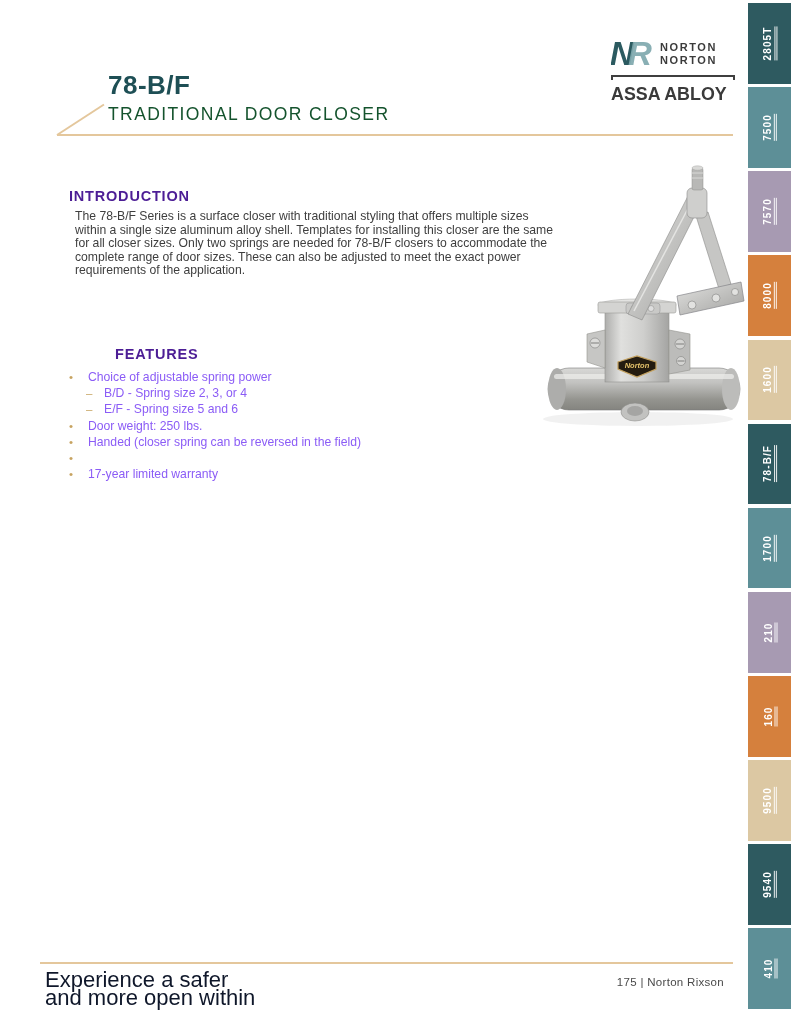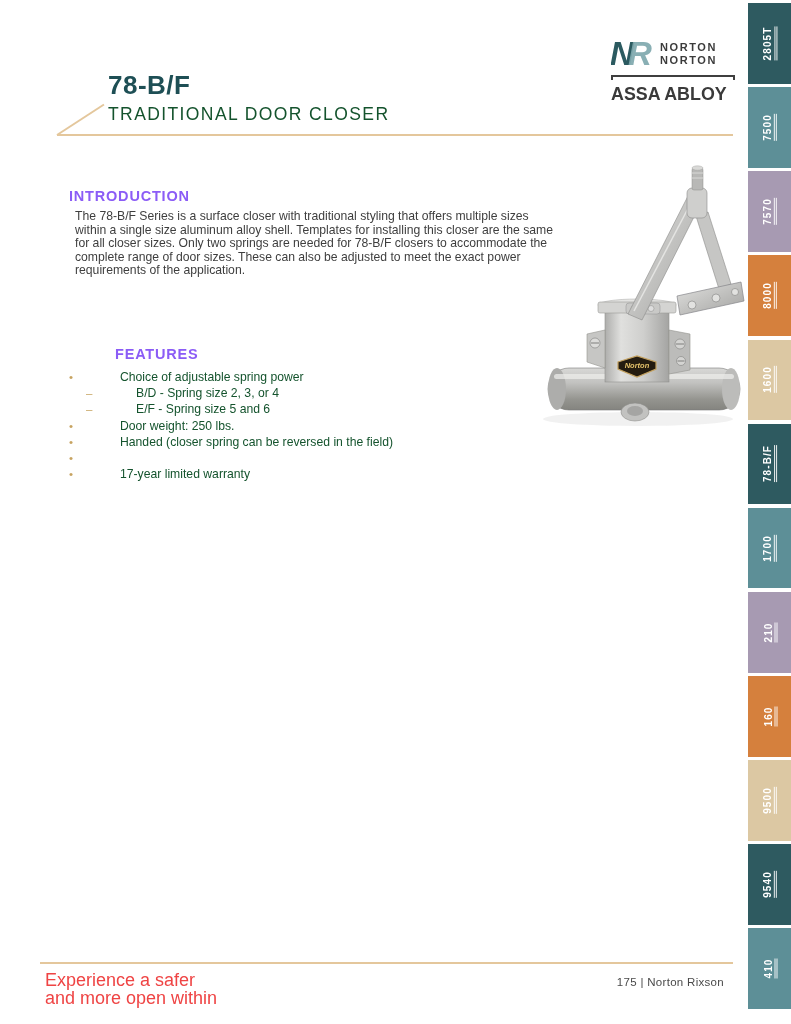--- a/index.html
+++ b/index.html
@@ -33,34 +33,34 @@
     border-top:2px solid #3f3f3f;border-left:2px solid #3f3f3f;border-right:2px solid #3f3f3f;
     box-sizing:border-box;
   }
   .logo-parent{
     margin-top:4px;font-size:17.5px;font-weight:900;letter-spacing:0;color:#3a3a3a;
     transform:scaleX(1.02);transform-origin:left center;white-space:nowrap;
   }
   
   .section-heading{
     position:absolute;left:69px;
-    font-size:14.5px;font-weight:700;letter-spacing:.8px;color:#8b5cf6;
+    font-size:14.5px;font-weight:700;letter-spacing:.8px;color:#4c1d95;
   }
   .intro-heading{top:188px;}
   .intro-body{
     position:absolute;left:69px;top:210px;width:482px;
     font-size:12.2px;line-height:13.5px;color:#3e3e3e;margin-left:6px;
   }
   .features-heading{top:346px;margin-left:46px;}
   .features-list{position:absolute;left:69px;top:369px;width:480px;font-size:12.2px;}
   .feat-row{display:flex;line-height:16.2px;}
   .feat-marker{flex:none;width:19px;color:#c7a360;font-size:11.5px;}
   .feat-row.lvl2{padding-left:17px;}
   .feat-row.lvl2 .feat-marker{width:18px;}
-  .feat-text{color:#14532d;margin-left:32px;}
+  .feat-text{color:#8b5cf6;}
   
   .product{position:absolute;left:538px;top:162px;width:212px;height:278px;}
   
   .sidebar-tabs{
     position:absolute;left:748px;top:3px;width:43px;height:1006px;
     display:flex;flex-direction:column;gap:3.5px;
   }
   .side-tab{
     flex:1;display:flex;align-items:center;justify-content:center;min-height:0;
   }
@@ -68,21 +68,21 @@
     display:block;transform:rotate(-90deg);white-space:nowrap;
     color:#ffffff;font-size:10px;font-weight:700;letter-spacing:1.1px;
     border-bottom:3px double rgba(255,255,255,.9);padding-bottom:1px;
   }
   
   .footer-rule{
     position:absolute;left:40px;top:962px;width:693px;height:2px;background:#e4c79c;
   }
   .footer-slogan{
     position:absolute;left:45px;top:971px;
-    font-size:18px;line-height:18px;color:#ef4444;
+    font-size:22px;line-height:18px;color:#0f172a;
   }
   .footer-pageref{
     position:absolute;right:67px;top:976px;text-align:right;
     font-size:11.5px;color:#4a4a4a;letter-spacing:.3px;
   }
 </style>
 </head>
 <body>
 
 <div class="page">

